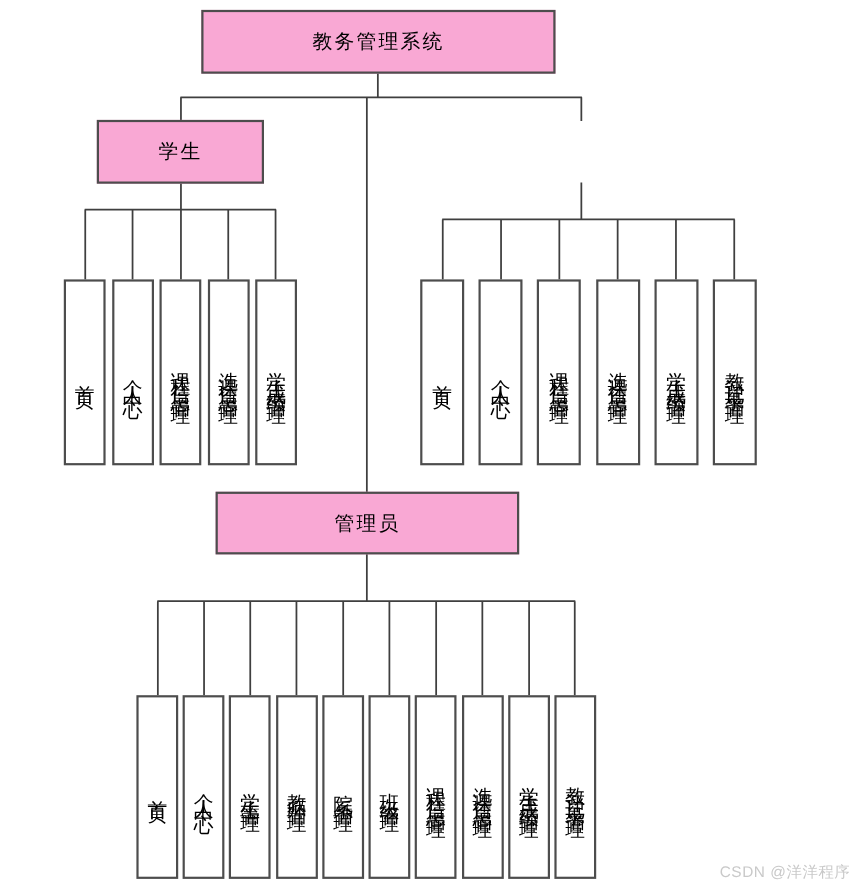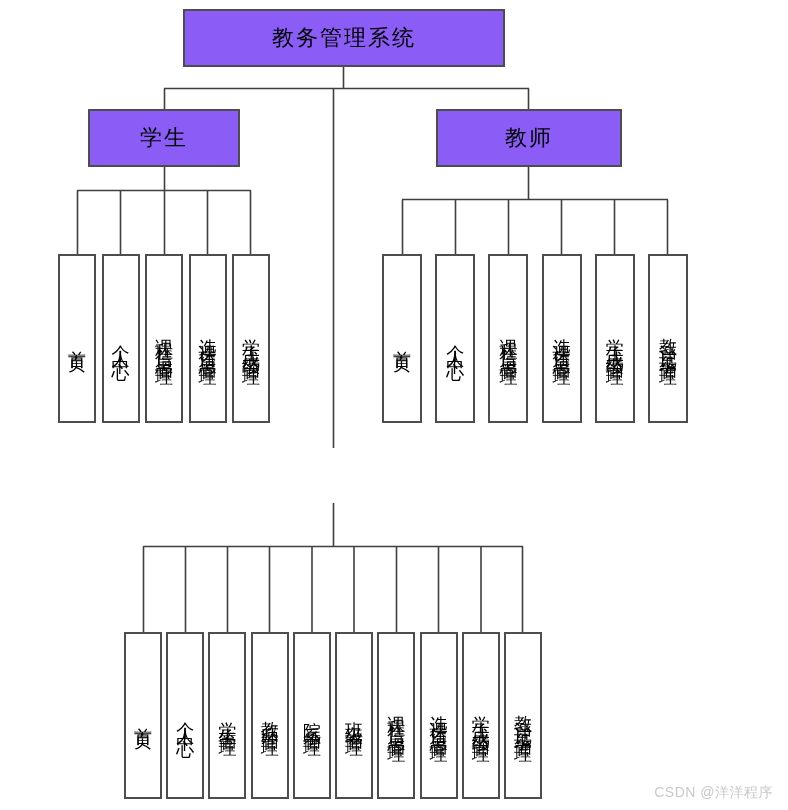--- a/index.html
+++ b/index.html
@@ -20,27 +20,27 @@
     left: 0; top: 0;
     width: 788px; height: 810px;
   }
   .connectors {
     position: absolute;
     left: 0; top: 0;
     width: 788px; height: 810px;
   }
   .node {
     position: absolute;
-    background: #8b5cf6;
+    background: #f9a8d4;
     border: 2px solid #4d4d4d;
     box-sizing: border-box;
     display: flex;
     align-items: center;
     justify-content: center;
-    font-size: 22px;
+    font-size: 18px;
     letter-spacing: 2px;
     color: #000000;
   }
   .node-root   { left: 183px; top: 9px;   width: 322px; height: 58px; }
   .node-student{ left: 88px;  top: 109px; width: 152px; height: 58px; text-align: center; }
   .node-teacher{ left: 436px; top: 109px; width: 186px; height: 58px; }
   .node-admin  { left: 196px; top: 447px; width: 276px; height: 57px; }
 
   .leaf-row {
     position: absolute;
@@ -126,24 +126,24 @@
   </svg>
 
   <div class="node node-root">
     <span>教务管理系统</span>
   </div>
 
   <div class="node node-student">
     <span>学生</span>
   </div>
 
-  <div class="node node-teacher">
-    <span>教师</span>
-  </div>
-
+
+  <div class="node node-admin">
+    <span>管理员</span>
+  </div>
 
   <div class="leaf-row row-student">
     <div class="leaf">
       <span class="vtext">首页</span>
     </div>
     <div class="leaf">
       <span class="vtext">个人中心</span>
     </div>
     <div class="leaf">
       <span class="vtext">课程信息管理</span>

